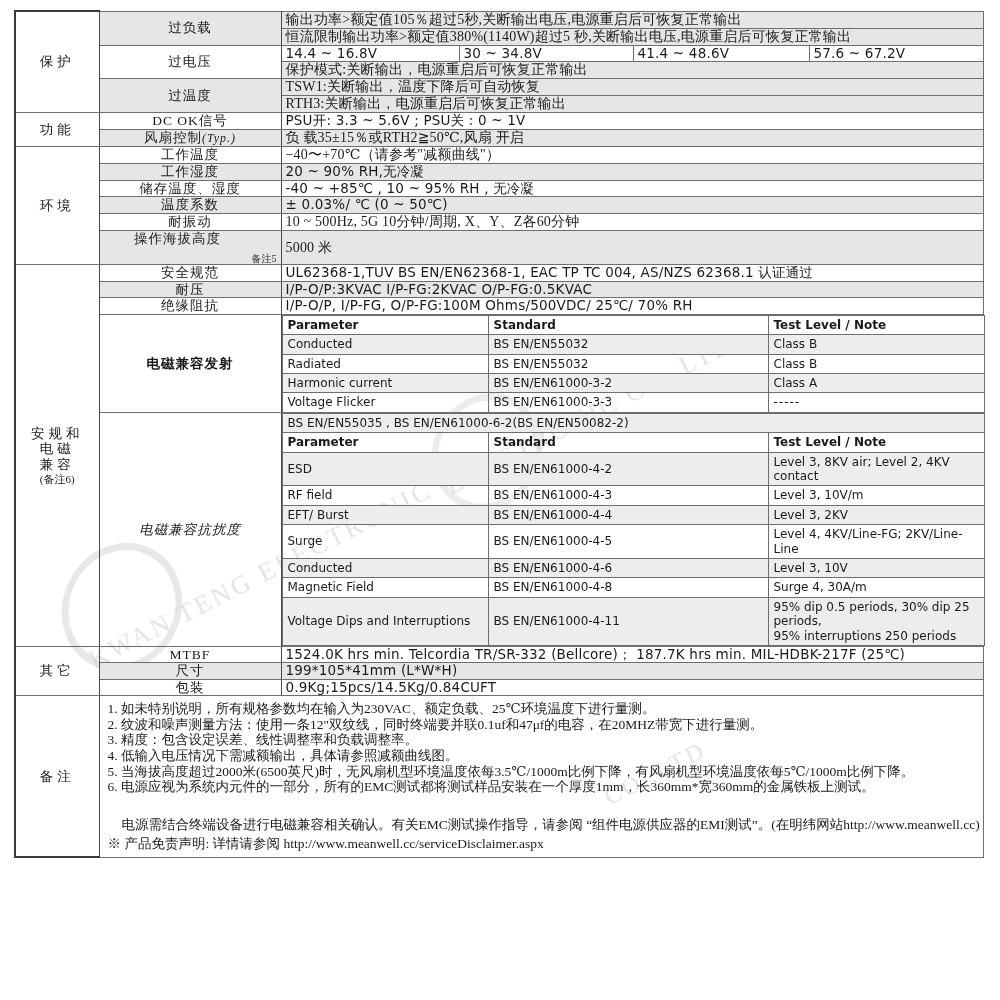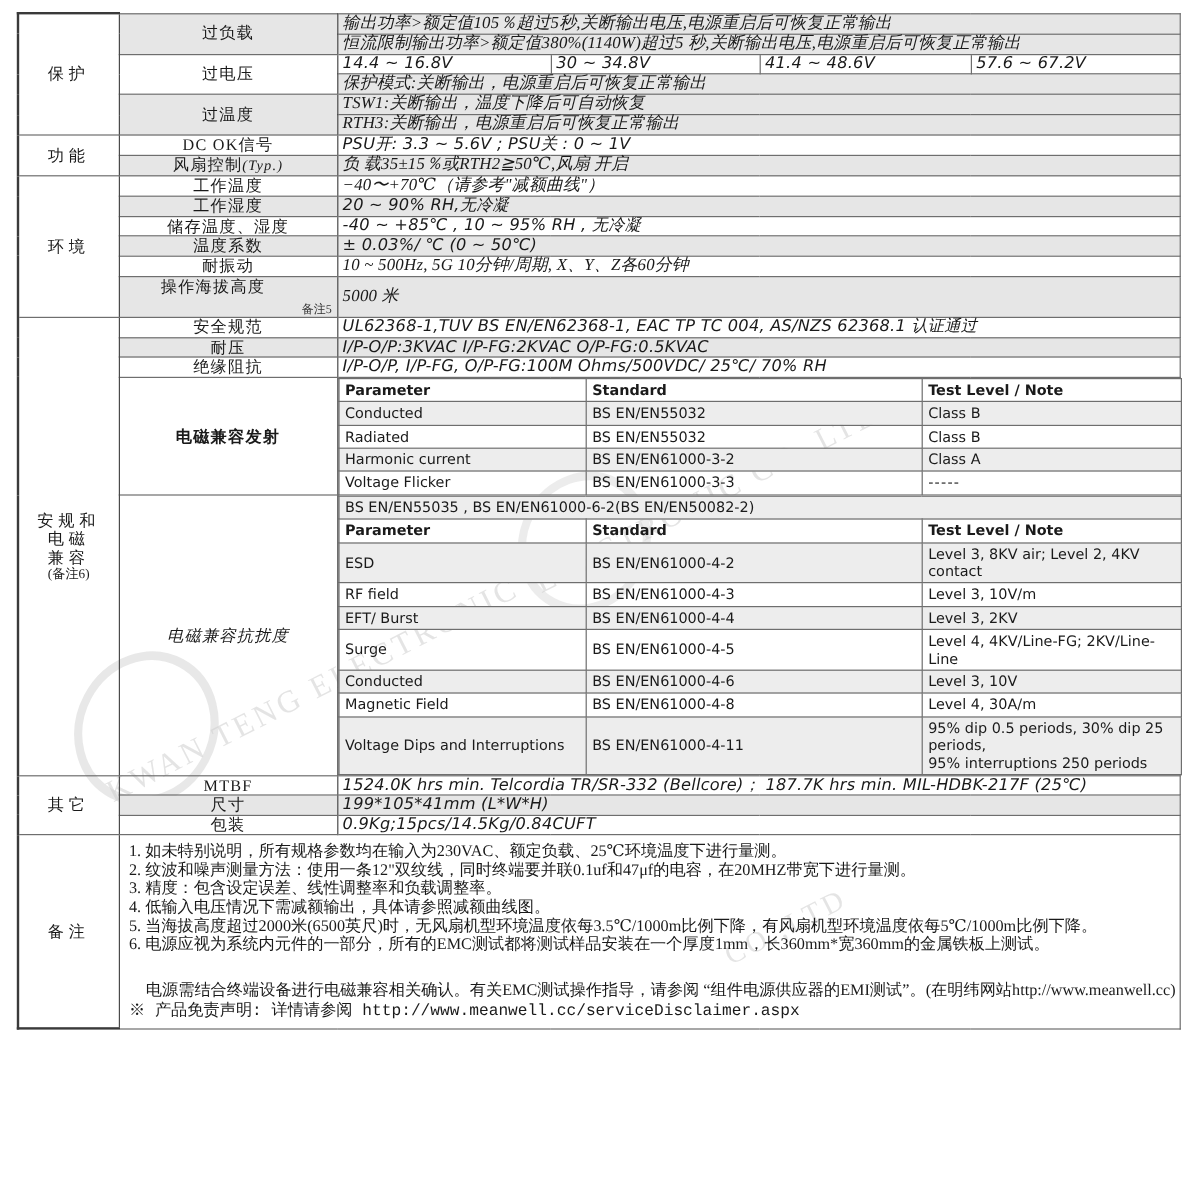--- a/index.html
+++ b/index.html
@@ -70,21 +70,21 @@
   .grp small{font-size:11px;letter-spacing:0;display:block;margin-top:1px;}
   .sub{
     font-family:"Liberation Serif","DejaVu Serif",serif;
     font-size:15px;
     letter-spacing:1px;
     border-right:1.5px solid #4a4a4a !important;
     padding-left:6px;
     text-align:center;
   }
   .sub .note{font-size:10px;letter-spacing:0;float:right;margin-top:22px;color:#333;}
-  .val{font-size:13.5px;letter-spacing:.2px;font-style:italic;}
+  .val{font-size:13.5px;letter-spacing:.2px;}
   .val.cn{font-family:"Liberation Serif","DejaVu Serif",serif;font-size:14px;}
   .sh{background:#e6e6e6 !important;}
   .shl{background:#ededed !important;}
   .nb-b{border-bottom:none !important;}
   .sm{font-size:12px;font-style:italic;}
   .emcwrap{padding:0 !important;border:none !important;}
   table.inner{
     border-collapse:collapse;table-layout:fixed;width:100%;
   }
   table.inner td{
@@ -290,21 +290,21 @@
                 <td>Level 4, 4KV/Line-FG; 2KV/Line-Line</td>
               </tr>
               <tr class="shl">
                 <td>Conducted</td>
                 <td>BS EN/EN61000-4-6</td>
                 <td>Level 3, 10V</td>
               </tr>
               <tr>
                 <td>Magnetic Field</td>
                 <td>BS EN/EN61000-4-8</td>
-                <td>Level 4, 30A/m</td>
+                <td>Surge 4, 30A/m</td>
               </tr>
               <tr class="shl">
                 <td style="height:34px;">Voltage Dips and Interruptions</td>
                 <td>BS EN/EN61000-4-11</td>
                 <td>
                   <div>95% dip 0.5 periods, 30% dip 25 periods,</div>
                   <div>95% interruptions 250 periods</div>
                 </td>
               </tr>
             </tbody>
@@ -329,19 +329,19 @@
       <tr>
         <td class="grp botb">备注</td>
         <td class="notecell" colspan="5">
           <div>1. 如未特别说明，所有规格参数均在输入为230VAC、额定负载、25℃环境温度下进行量测。</div>
           <div>2. 纹波和噪声测量方法：使用一条12"双纹线，同时终端要并联0.1uf和47μf的电容，在20MHZ带宽下进行量测。</div>
           <div>3. 精度：包含设定误差、线性调整率和负载调整率。</div>
           <div>4. 低输入电压情况下需减额输出，具体请参照减额曲线图。</div>
           <div>5. 当海拔高度超过2000米(6500英尺)时，无风扇机型环境温度依每3.5℃/1000m比例下降，有风扇机型环境温度依每5℃/1000m比例下降。</div>
           <div>6. 电源应视为系统内元件的一部分，所有的EMC测试都将测试样品安装在一个厚度1mm，长360mm*宽360mm的金属铁板上测试。</div>
           <div class="ind">电源需结合终端设备进行电磁兼容相关确认。有关EMC测试操作指导，请参阅 “组件电源供应器的EMI测试”。(在明纬网站http://www.meanwell.cc)</div>
-          <div style="margin-top:4px;font-family:Liberation Mono, monospace;">※ 产品免责声明: 详情请参阅 http://www.meanwell.cc/serviceDisclaimer.aspx</div>
+          <div style="margin-top:4px;">※ 产品免责声明: 详情请参阅 http://www.meanwell.cc/serviceDisclaimer.aspx</div>
         </td>
       </tr>
 
     </tbody>
   </table>
 </div>
 
 </body></html>

